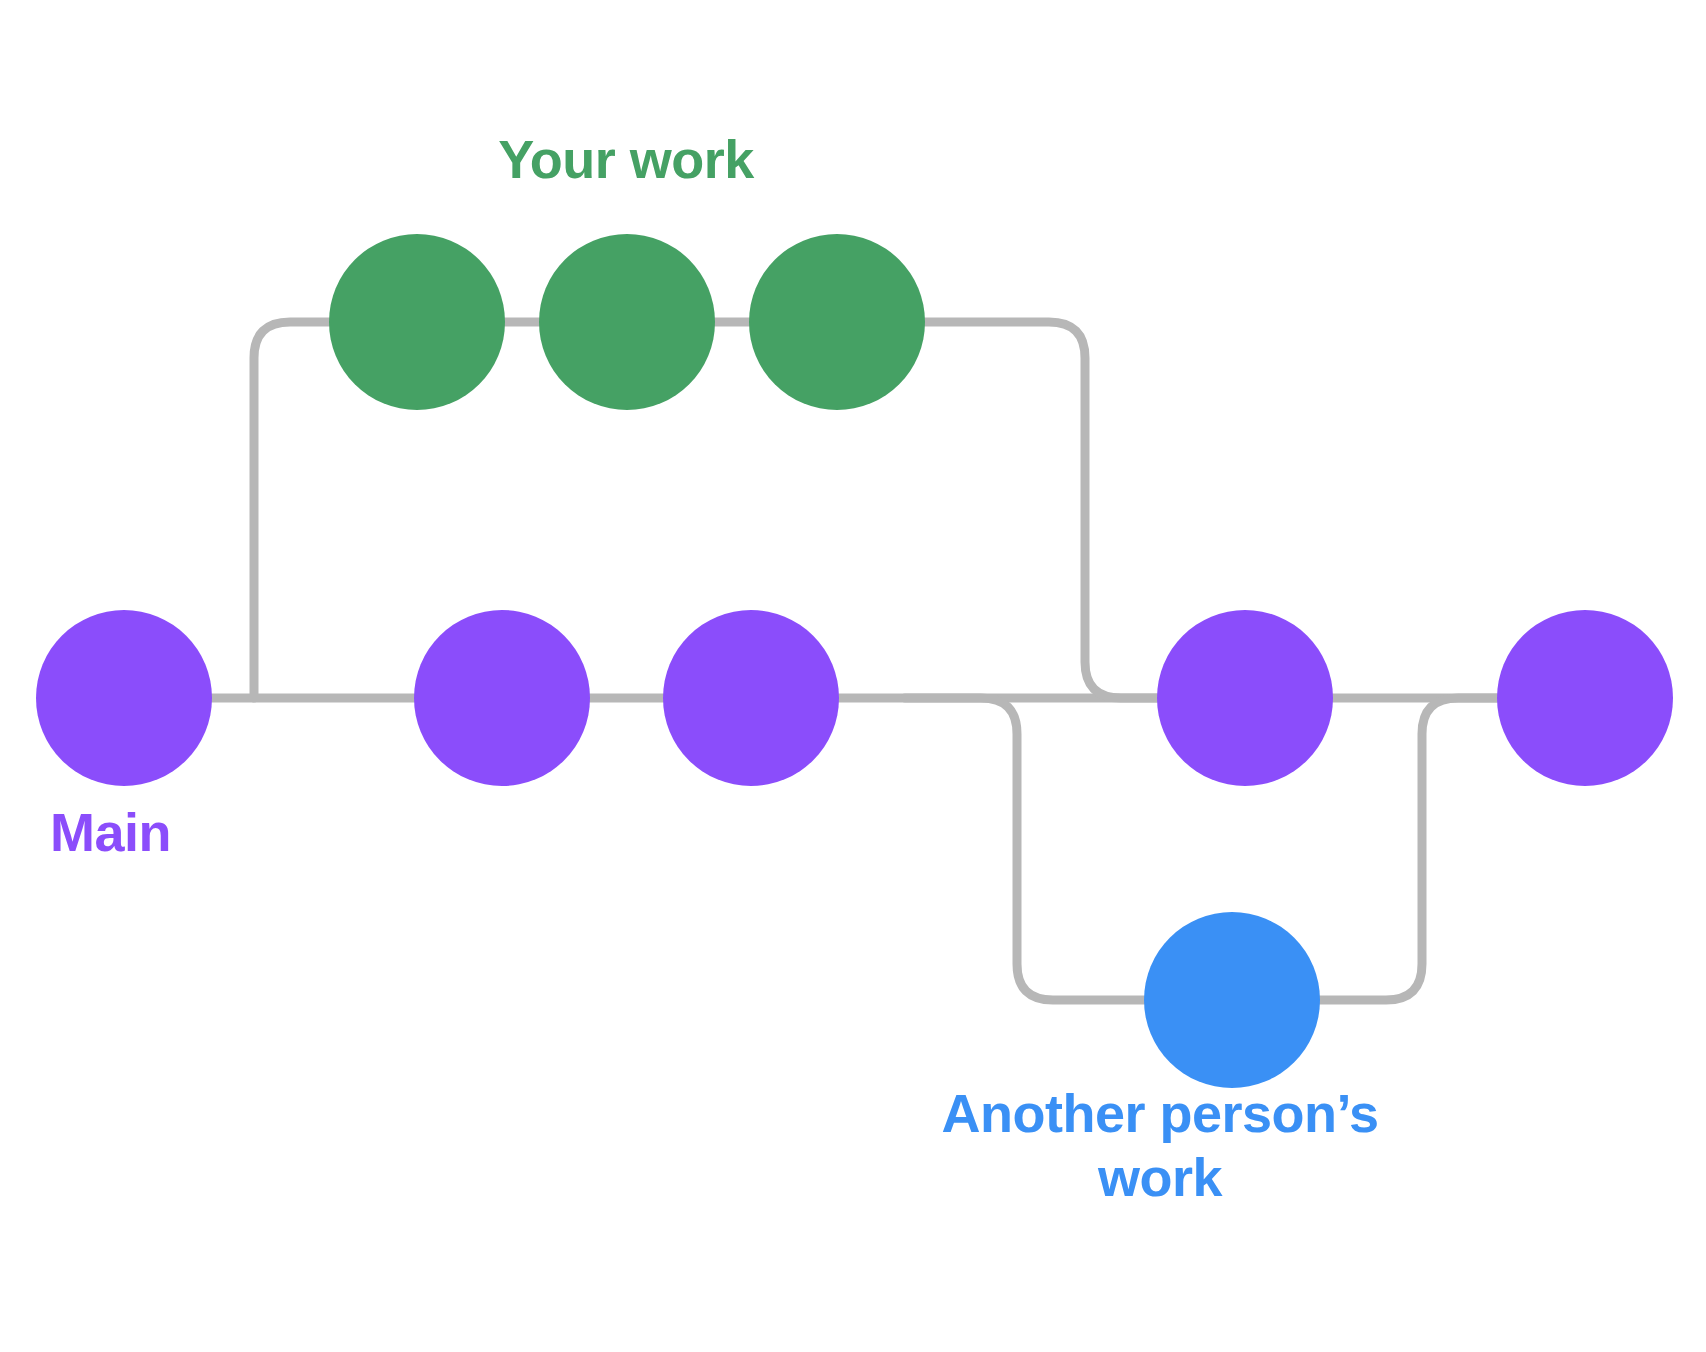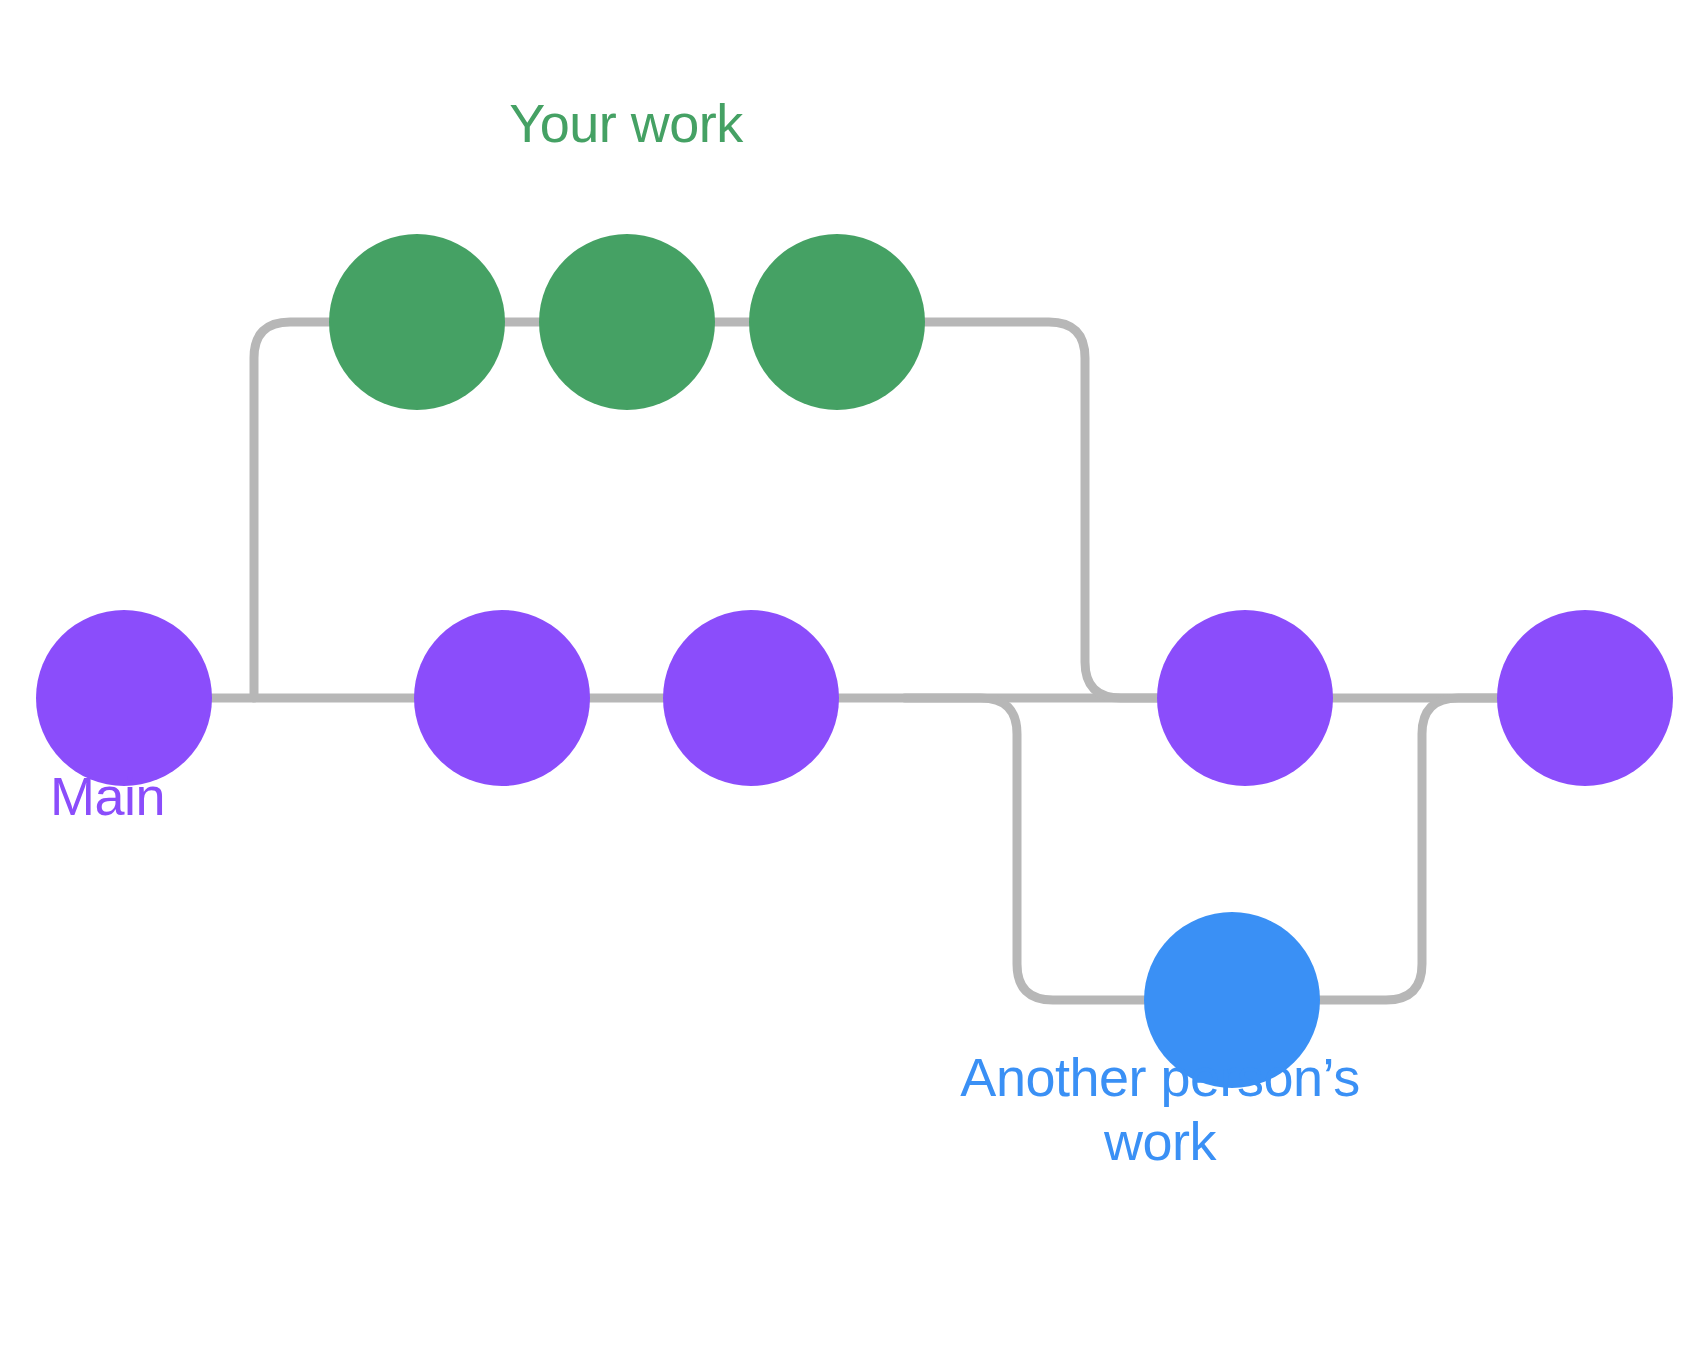--- a/index.html
+++ b/index.html
@@ -19,24 +19,25 @@
   }
   #graph {
     position: absolute;
     left: 0;
     top: 0;
     width: 1706px;
     height: 1352px;
   }
   .label {
     position: absolute;
-    font-weight: normal;
+    font-weight: bold;
     letter-spacing: -0.5px;
     line-height: 1.18;
     white-space: pre-line;
+    margin-top: 36px;
   }
   #label-your-work {
     left: 396px;
     top: 92px;
     width: 460px;
     text-align: center;
     font-size: 54px;
     color: #45a164;
   }
   #label-main {

